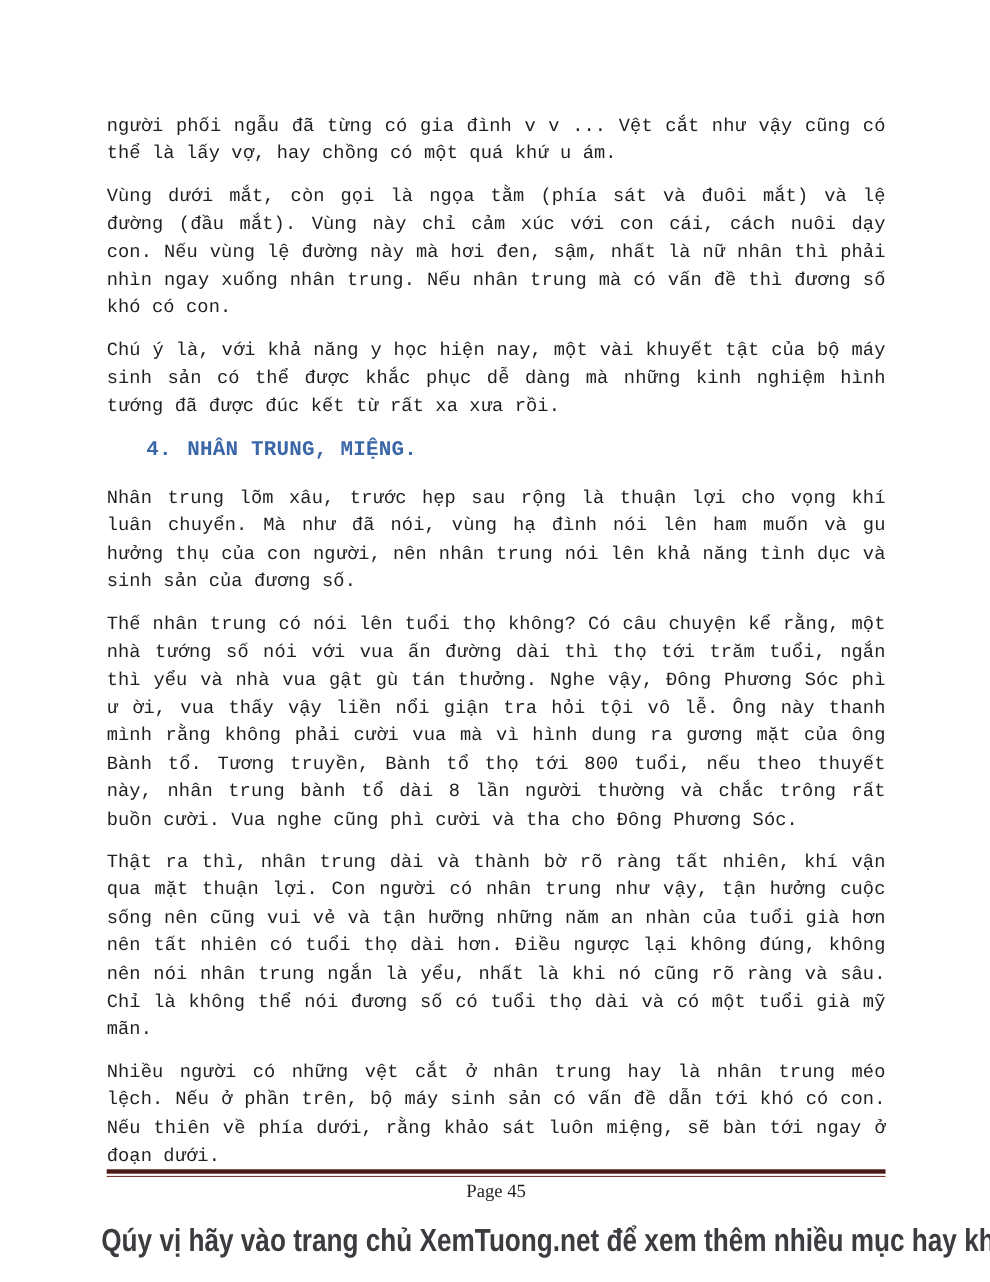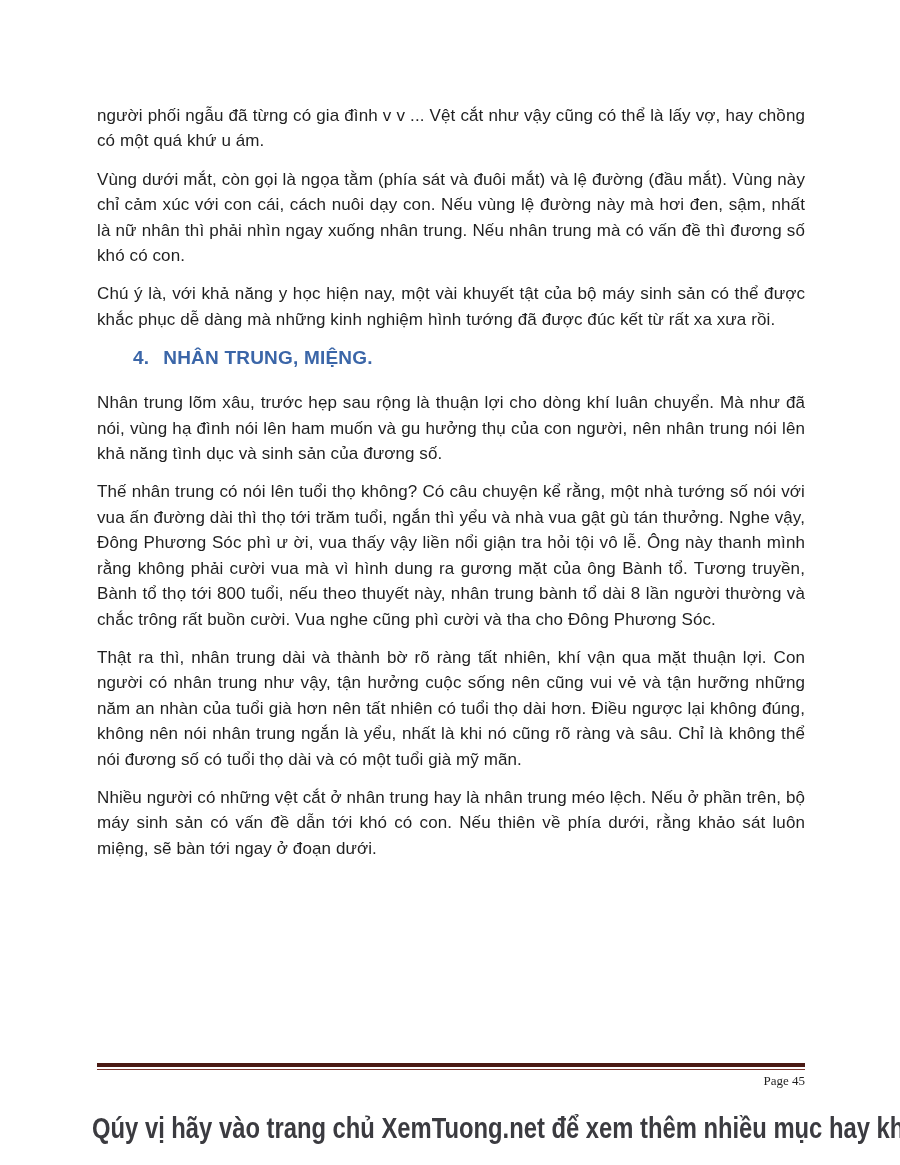--- a/index.html
+++ b/index.html
@@ -12,20 +12,21 @@
     width: 900px;
     height: 1165px;
     background: #ffffff;
     overflow: hidden;
     font-family: "Liberation Sans", sans-serif;
   }
   .content {
     position: relative;
     z-index: 2;
     padding: 103px 95px 0 97px;
+    font-family: Liberation Mono, monospace;
   }
   .content p.body-para {
     margin: 0 0 13px 0;
     font-size: 17px;
     line-height: 25.4px;
     color: #1f1f1f;
     text-align: justify;
     letter-spacing: 0.1px;
   }
   .section-heading {
@@ -65,23 +66,23 @@
     top: 1063px;
   }
   .footer-rule {
     height: 2px;
     border-top: 4px solid #4a1a14;
     border-bottom: 1px solid #7c342c;
     background: #ffffff;
   }
   .page-number {
     margin-top: 3px;
-    text-align: right;
+    text-align: center;
     font-family: "Liberation Serif", serif;
-    font-size: 13px;
+    font-size: 17px;
     color: #1f1f1f;
   }
   .promo-banner {
     position: absolute;
     z-index: 2;
     left: 0;
     right: 0;
     top: 1112px;
     text-align: center;
   }
@@ -103,21 +104,21 @@
 
 
   <div class="content">
 
     <p class="body-para">người phối ngẫu đã từng có gia đình v v ... Vệt cắt như vậy cũng có thể là lấy vợ, hay chồng có một quá khứ u ám.</p>
     <p class="body-para">Vùng dưới mắt, còn gọi là ngọa tằm (phía sát và đuôi mắt) và lệ đường (đầu mắt). Vùng này chỉ cảm xúc với con cái, cách nuôi dạy con. Nếu vùng lệ đường này mà hơi đen, sậm, nhất là nữ nhân thì phải nhìn ngay xuống nhân trung. Nếu nhân trung mà có vấn đề thì đương số khó có con.</p>
     <p class="body-para">Chú ý là, với khả năng y học hiện nay, một vài khuyết tật của bộ máy sinh sản có thể được khắc phục dễ dàng mà những kinh nghiệm hình tướng đã được đúc kết từ rất xa xưa rồi.</p>
 
     <h2 class="section-heading"><span class="h-num">4.</span><span>NHÂN TRUNG, MIỆNG.</span></h2>
 
-    <p class="body-para">Nhân trung lõm xâu, trước hẹp sau rộng là thuận lợi cho dòng khí luân chuyển. Mà như đã nói, vùng hạ đình nói lên ham muốn và gu hưởng thụ của con người, nên nhân trung nói lên khả năng tình dục và sinh sản của đương số.</p>
+    <p class="body-para">Nhân trung lõm xâu, trước hẹp sau rộng là thuận lợi cho vọng khí luân chuyển. Mà như đã nói, vùng hạ đình nói lên ham muốn và gu hưởng thụ của con người, nên nhân trung nói lên khả năng tình dục và sinh sản của đương số.</p>
     <p class="body-para">Thế nhân trung có nói lên tuổi thọ không? Có câu chuyện kể rằng, một nhà tướng số nói với vua ấn đường dài thì thọ tới trăm tuổi, ngắn thì yểu và nhà vua gật gù tán thưởng. Nghe vậy, Đông Phương Sóc phì ư ời, vua thấy vậy liền nổi giận tra hỏi tội vô lễ. Ông này thanh mình rằng không phải cười vua mà vì hình dung ra gương mặt của ông Bành tổ. Tương truyền, Bành tổ thọ tới 800 tuổi, nếu theo thuyết này, nhân trung bành tổ dài 8 lần người thường và chắc trông rất buồn cười. Vua nghe cũng phì cười và tha cho Đông Phương Sóc.</p>
     <p class="body-para">Thật ra thì, nhân trung dài và thành bờ rõ ràng tất nhiên, khí vận qua mặt thuận lợi. Con người có nhân trung như vậy, tận hưởng cuộc sống nên cũng vui vẻ và tận hưỡng những năm an nhàn của tuổi già hơn nên tất nhiên có tuổi thọ dài hơn. Điều ngược lại không đúng, không nên nói nhân trung ngắn là yểu, nhất là khi nó cũng rõ ràng và sâu. Chỉ là không thể nói đương số có tuổi thọ dài và có một tuổi già mỹ mãn.</p>
     <p class="body-para">Nhiều người có những vệt cắt ở nhân trung hay là nhân trung méo lệch. Nếu ở phần trên, bộ máy sinh sản có vấn đề dẫn tới khó có con. Nếu thiên về phía dưới, rằng khảo sát luôn miệng, sẽ bàn tới ngay ở đoạn dưới.</p>
 
   </div>
 
   <div class="footer">
     <div class="footer-rule"></div>
     <div class="page-number">Page 45</div>
   </div>

